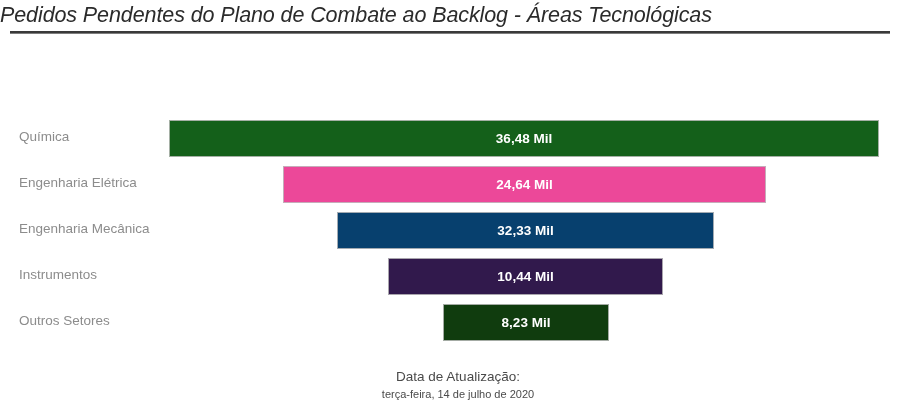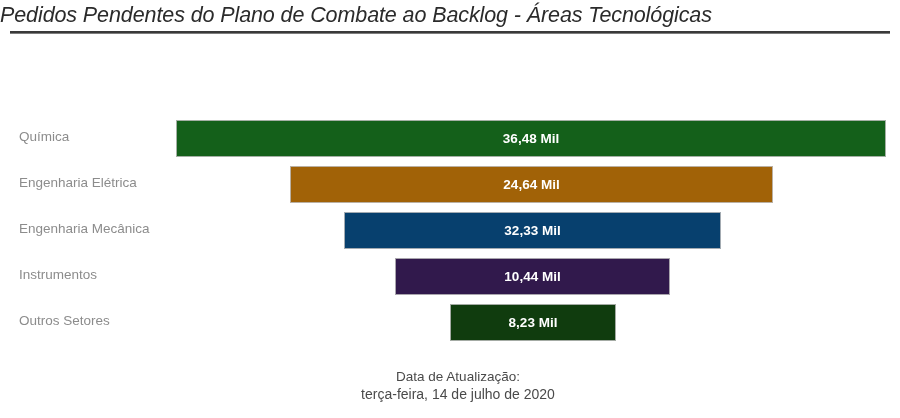--- a/index.html
+++ b/index.html
@@ -69,21 +69,20 @@
     font-size: 13.5px;
     color: #8c8c8c;
     white-space: nowrap;
   }
   .bar {
     position: absolute;
     top: 6px;
     height: 37px;
     box-sizing: border-box;
     border: 1px solid rgba(190,190,190,0.85);
-    margin-left: 7px;
   }
   .bar-value {
     position: absolute;
     top: 0;
     left: 0;
     right: 0;
     height: 37px;
     line-height: 36px;
     text-align: center;
     color: #ffffff;
@@ -101,21 +100,21 @@
     text-align: center;
     margin-left: 44px;
   }
   #footer-title {
     font-size: 13.5px;
     color: #4a4a4a;
     line-height: 18px;
     white-space: nowrap;
   }
   #footer-date {
-    font-size: 14px;
+    font-size: 11px;
     color: #4a4a4a;
     line-height: 16px;
     white-space: nowrap;
   }
 </style>
 </head>
 <body>
 
 <div id="title-block">
   <div id="chart-title">Pedidos Pendentes do Plano de Combate ao Backlog - Áreas Tecnológicas</div>
@@ -126,21 +125,21 @@
 
   <div class="bar-row" style="top:14px">
     <div class="cat-label">Química</div>
     <div class="bar" style="left:169px;width:710px;background:#14601a">
       <div class="bar-value">36,48 Mil</div>
     </div>
   </div>
 
   <div class="bar-row" style="top:60px">
     <div class="cat-label">Engenharia Elétrica</div>
-    <div class="bar" style="left:283px;width:483px;background:#a16207">
+    <div class="bar" style="left:283px;width:483px;background:#ec4899">
       <div class="bar-value">24,64 Mil</div>
     </div>
   </div>
 
   <div class="bar-row" style="top:106px">
     <div class="cat-label">Engenharia Mecânica</div>
     <div class="bar" style="left:337px;width:377px;background:#07406e">
       <div class="bar-value">32,33 Mil</div>
     </div>
   </div>

